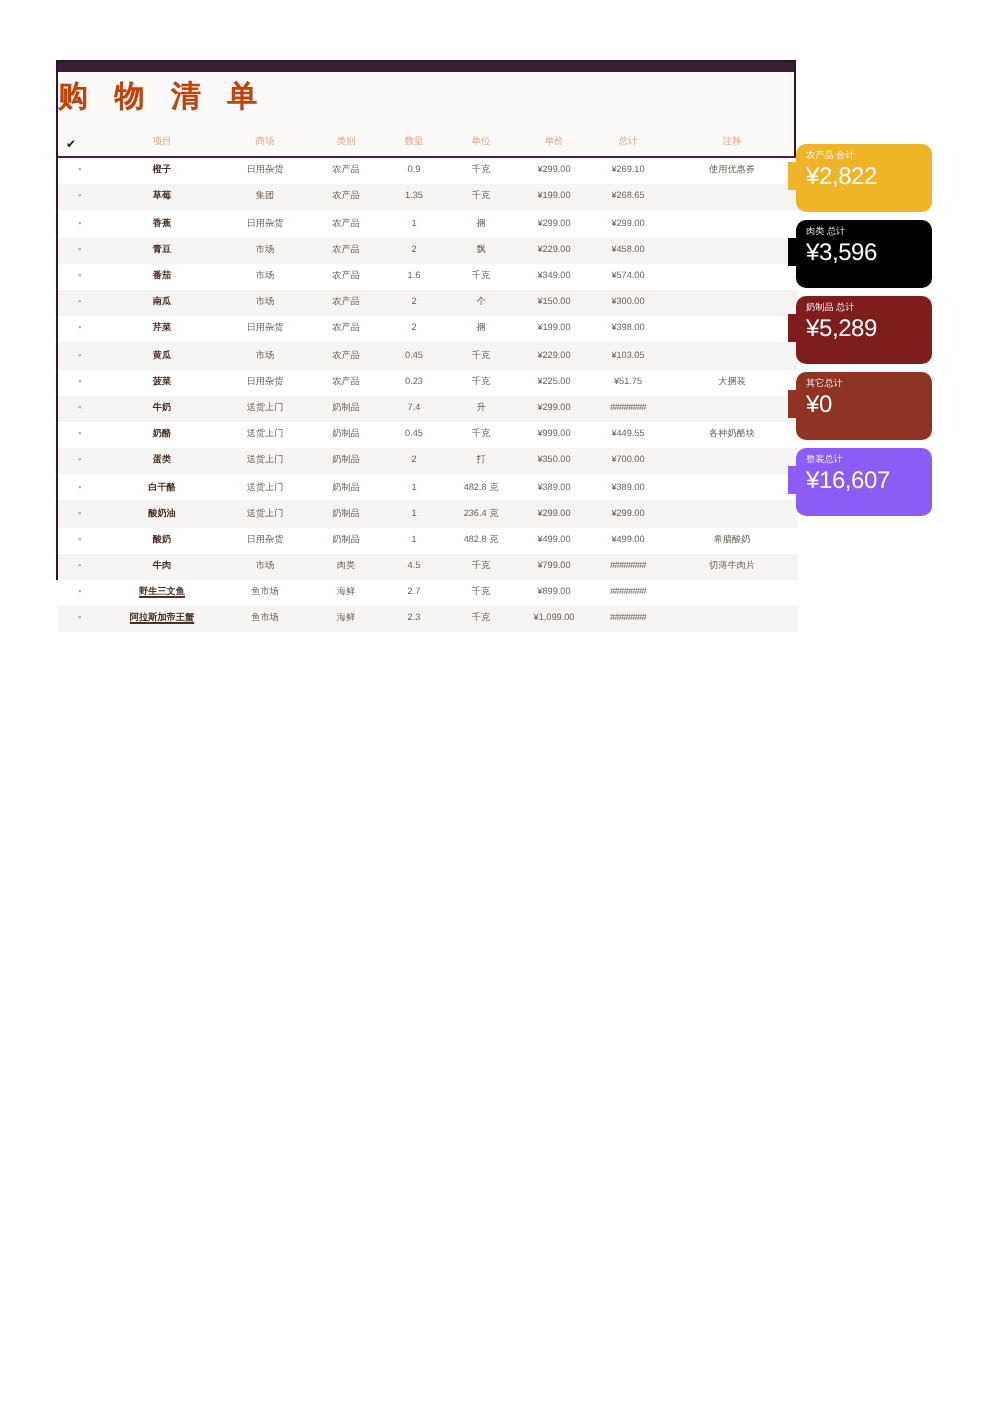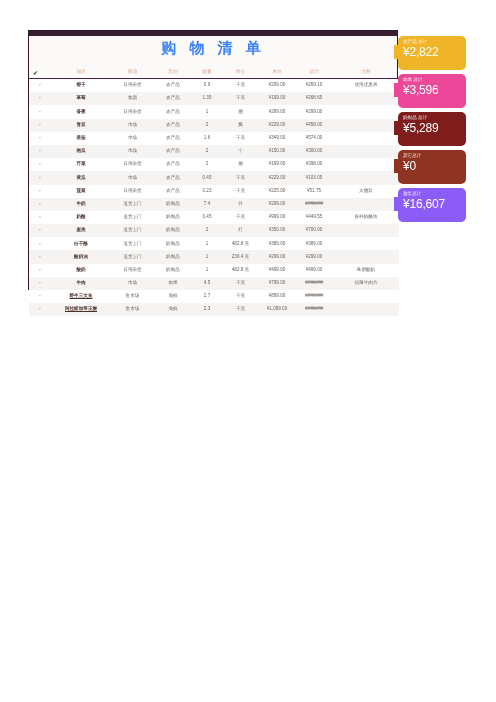--- a/index.html
+++ b/index.html
@@ -37,26 +37,26 @@
     width: 100%;
     height: 5px;
     background: #3a1f33;
   }
 
   #sheet-title {
     position: absolute;
     left: 0;
     top: 8px;
     width: 100%;
-    text-align: center;
+    text-align: left;
     font-family: "DejaVu Serif", "Liberation Serif", serif;
     font-size: 15px;
     font-weight: bold;
     letter-spacing: 4px;
-    color: #3b82f6;
+    color: #c2410c;
   }
 
   
   table.grid {
     position: absolute;
     left: 0;
     top: 36px;
     width: 370px;
     border-collapse: collapse;
     table-layout: fixed;
@@ -416,25 +416,25 @@
             <td class="c-unit">千克</td>
             <td class="c-price">¥1,099.00</td>
             <td class="c-total overflow">########</td>
             <td class="c-note"></td>
           </tr>
         </tbody>
     </table>
   </div>
 
   <div id="cards">
-      <div class="card" style="background: rgb(240, 180, 41);">
+      <div class="card" style="background: rgb(240, 180, 41); margin-top: 36px;">
         <div class="card-label">农产品 合计</div>
         <div class="card-value">¥2,822</div>
       </div>
-      <div class="card" style="background: #ec4899;">
+      <div class="card" style="background: #000000;">
         <div class="card-label">肉类 总计</div>
         <div class="card-value">¥3,596</div>
       </div>
       <div class="card" style="background: #7f1d1d;">
         <div class="card-label">奶制品 总计</div>
         <div class="card-value">¥5,289</div>
       </div>
       <div class="card" style="background: rgb(143, 51, 34);">
         <div class="card-label">其它总计</div>
         <div class="card-value">¥0</div>

